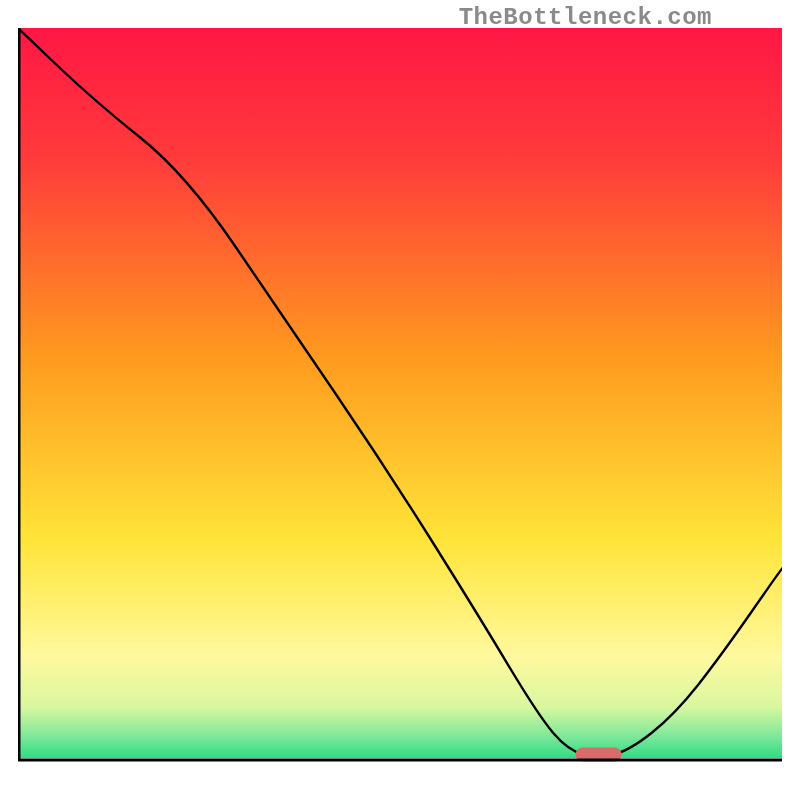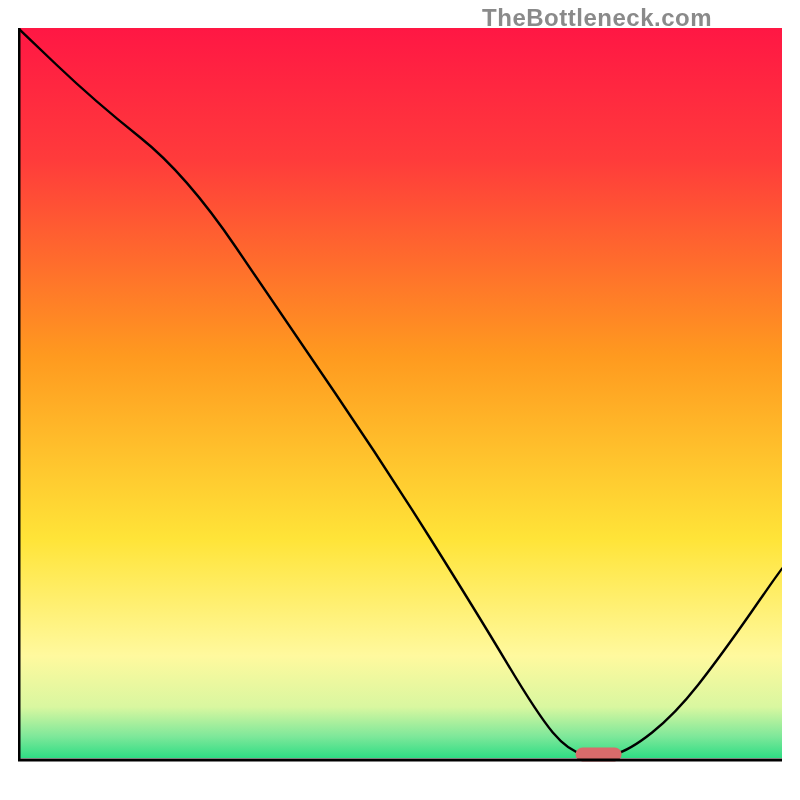--- a/index.html
+++ b/index.html
@@ -7,20 +7,21 @@
     padding: 0;
     width: 800px;
     height: 800px;
     background: #ffffff;
     font-family: Arial, sans-serif;
   }
   .container {
     position: relative;
     width: 724px;
     height: 800px;
+    font-family: Liberation Mono, monospace;
   }
   .watermark {
     position: absolute;
     top: 4px;
     right: 12px;
     font-size: 24px;
     font-weight: bold;
     color: #8a8a8a;
     letter-spacing: 0.5px;
   }

